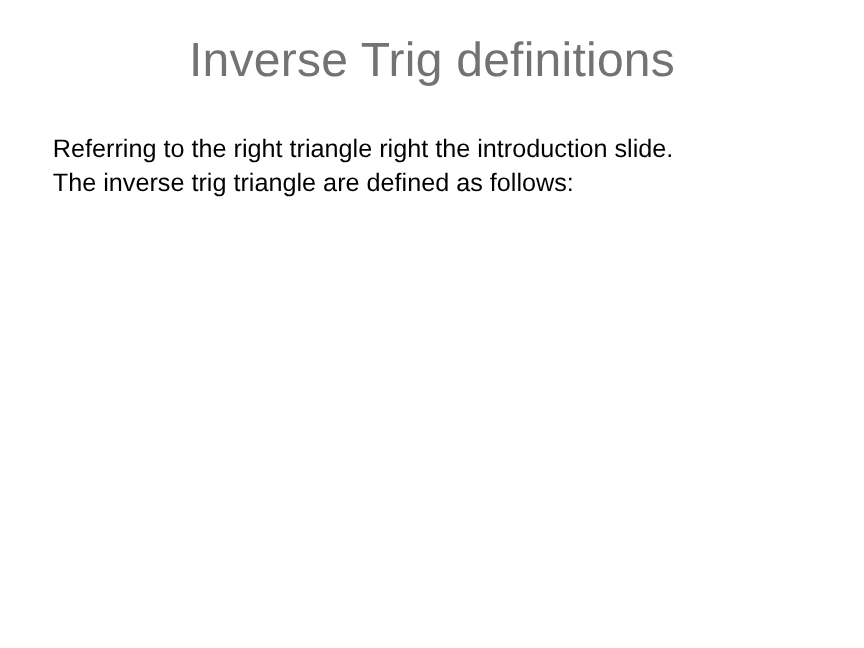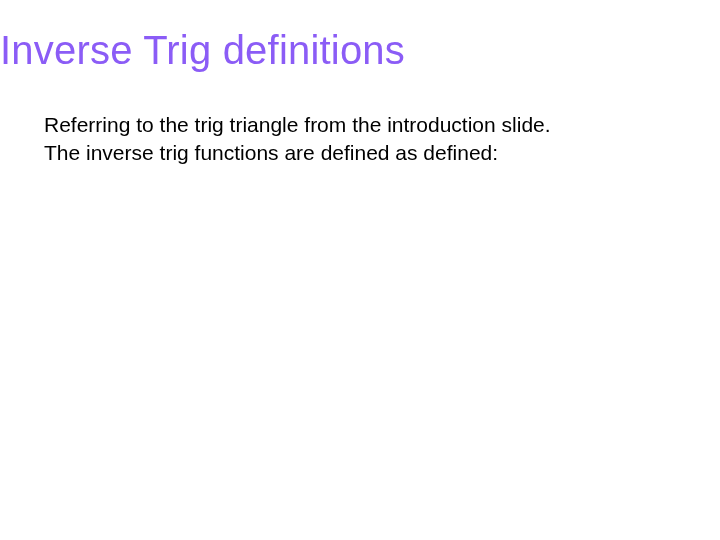--- a/index.html
+++ b/index.html
@@ -15,24 +15,24 @@
     width: 720px;
     height: 540px;
     position: relative;
     box-sizing: border-box;
   }
   .title {
     position: absolute;
     top: 28px;
     left: 0;
     width: 720px;
-    text-align: left;
+    text-align: center;
     font-size: 40px;
     font-weight: 400;
-    color: #8b5cf6;
+    color: #737373;
     letter-spacing: 0.2px;
   }
   .body {
     position: absolute;
     top: 112px;
     left: 44px;
     right: 44px;
     font-size: 21px;
     line-height: 1.25;
     color: #000000;
@@ -46,16 +46,16 @@
     line-height: 0;
   }
 </style>
 </head>
 <body>
 
 <div class="slide">
   <div class="title">Inverse Trig definitions</div>
 
   <div class="body">
-    <p class="line">Referring to the trig triangle from the introduction slide.</p>
-    <p class="line">The inverse trig functions are defined as defined:</p>
+    <p class="line">Referring to the right triangle right the introduction slide.</p>
+    <p class="line">The inverse trig triangle are defined as follows:</p>
   </div>
 </div>
 
 </body></html>

